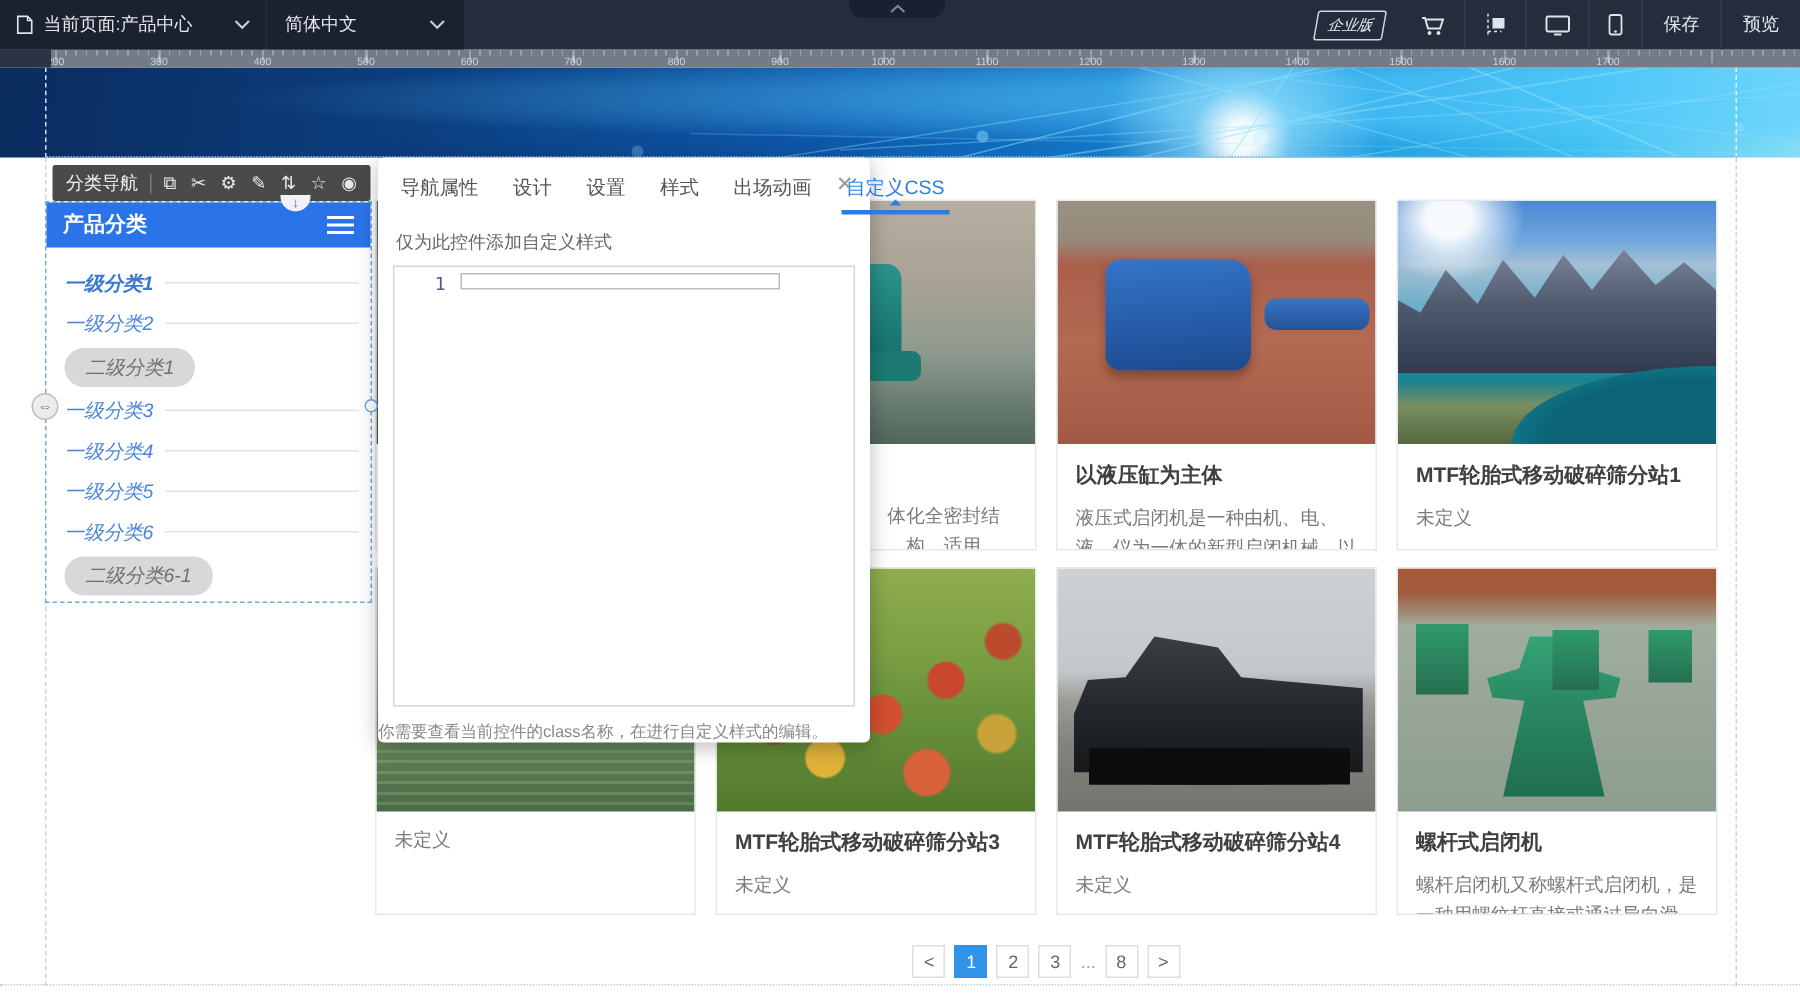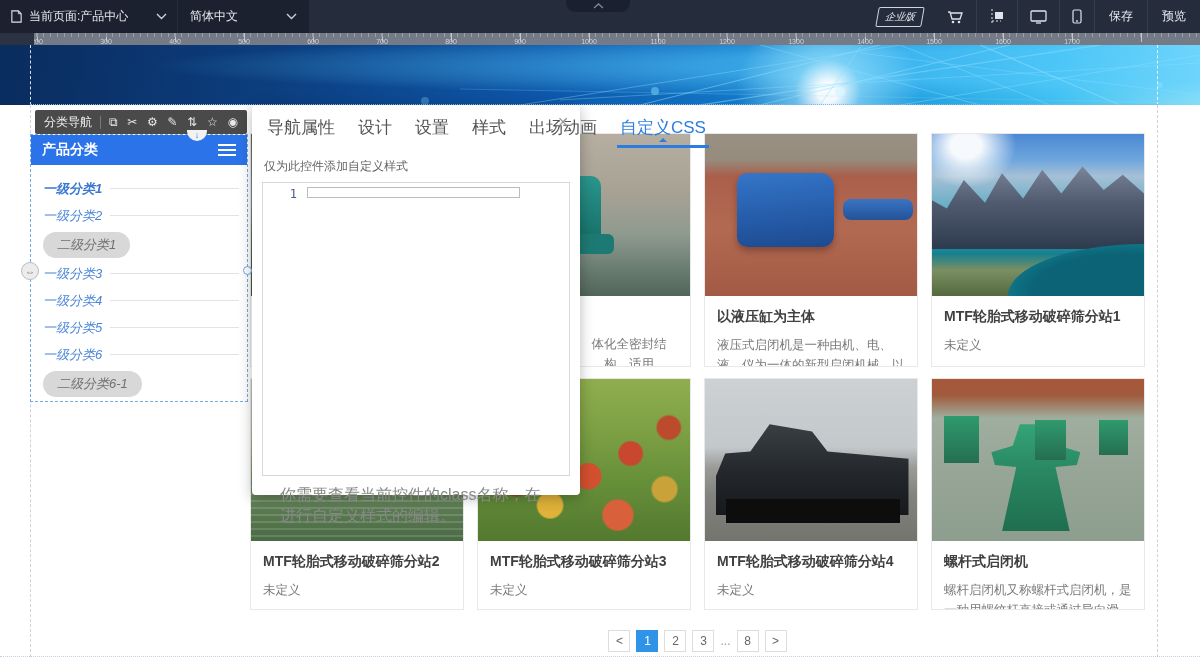--- a/index.html
+++ b/index.html
@@ -61,30 +61,30 @@
   .cat-item.em .cat-label { font-weight:bold; color:#3a78d2; }
   .cat-line { flex:1; height:1px; background:#e3e3e3; margin-left:8px; }
   .cat-pill { background:#d8d8d8; color:#707070; font-size:13px; padding:4px 14px; border-radius:14px; }
   .tab-handle { position:absolute; left:187px; top:130px; width:20px; height:11px; background:#f2f2f2; border-radius:0 0 10px 10px; z-index:26; display:flex; align-items:center; justify-content:center; color:#2a73e8; font-size:9px; line-height:1; cursor:pointer; }
   .handle-l { position:absolute; left:21px; top:262px; width:18px; height:18px; border-radius:50%; background:#ececec; border:1px solid #bdbdbd; color:#777; font-size:10px; display:flex; align-items:center; justify-content:center; z-index:26; cursor:ew-resize; }
   .handle-r { position:absolute; left:243px; top:266px; width:9px; height:9px; border-radius:50%; background:#fff; border:1px solid #6fa6e6; z-index:26; cursor:ew-resize; }
 
   
   .dialog { position:absolute; left:252px; top:105px; width:328px; height:390px; background:#fff; border-radius:4px; box-shadow:0 3px 14px rgba(0,0,0,.28); z-index:30; }
   .dlg-tabs { display:flex; gap:17px; padding:11px 12px 0 12px; align-items:flex-end; }
-  .dlg-tab { font-size:17px; color:#555; padding:0 3px 9px; cursor:pointer; position:relative; white-space:nowrap; }
+  .dlg-tab { font-size:13px; color:#555; padding:0 3px 9px; cursor:pointer; position:relative; white-space:nowrap; }
   .dlg-tab.active { color:#2b7de0; border-bottom:3px solid #2b7de0; padding-bottom:6px; }
   .dlg-tab.active::before { content:''; position:absolute; left:50%; transform:translateX(-50%); bottom:3px; border-left:4px solid transparent; border-right:4px solid transparent; border-bottom:4px solid #2b7de0; }
   .dlg-close { position:absolute; right:11px; top:10px; color:#999; font-size:14px; cursor:pointer; line-height:1; }
   .dlg-sub { font-size:12px; color:#666; margin:10px 12px 7px; }
   .editor { margin:0 10px; height:294px; border:1px solid #d8d8d8; display:flex; background:#fff; }
   .gutter { width:44px; padding:4px 10px 0 0; text-align:right; font-family:"DejaVu Sans Mono","Liberation Mono",monospace; font-size:12px; color:#4c5a8e; }
   .code-area { flex:1; padding-top:4px; }
   .code-line { width:213px; height:11px; border:1px solid #bcbcbc; }
-  .dlg-hint { font-size:16px; color:#888; margin:9px 28px; }
+  .dlg-hint { font-size:11px; color:#888; margin:9px 0; }
 
   
   .cards { position:absolute; left:250px; top:133px; width:895px; display:grid; grid-template-columns:repeat(4,214px); grid-template-rows:234px 232px; column-gap:13px; row-gap:11px; z-index:5; }
   .card { background:#fff; border:1px solid #e8e8e8; display:flex; flex-direction:column; overflow:hidden; cursor:pointer; }
   .info { padding:9px 12px; flex:1; }
   .card-title { font-size:14px; font-weight:bold; color:#404040; margin:3px 0 9px; min-height:17px; white-space:nowrap; overflow:hidden; }
   .card-desc { font-size:12.5px; color:#7a7a7a; line-height:1.62; max-height:42px; overflow:hidden; }
   .info.clipped .card-desc { margin-left:90px; white-space:pre-line;text-align:center; }
 
   .art { position:relative; height:162px; overflow:hidden; flex:none; }
@@ -214,21 +214,20 @@
       <article class="card">
         <div class="art art-mountain"></div>
         <div class="info">
           <h3 class="card-title">MTF轮胎式移动破碎筛分站1</h3>
           <p class="card-desc">未定义</p>
         </div>
       </article>
       <article class="card">
         <div class="art art-canal"></div>
         <div class="info">
-          <h3 class="card-title">MTF轮胎式移动破碎筛分站2</h3>
           <p class="card-desc">未定义</p>
         </div>
       </article>
       <article class="card">
         <div class="art art-apples"></div>
         <div class="info">
           <h3 class="card-title">MTF轮胎式移动破碎筛分站3</h3>
           <p class="card-desc">未定义</p>
         </div>
       </article>

